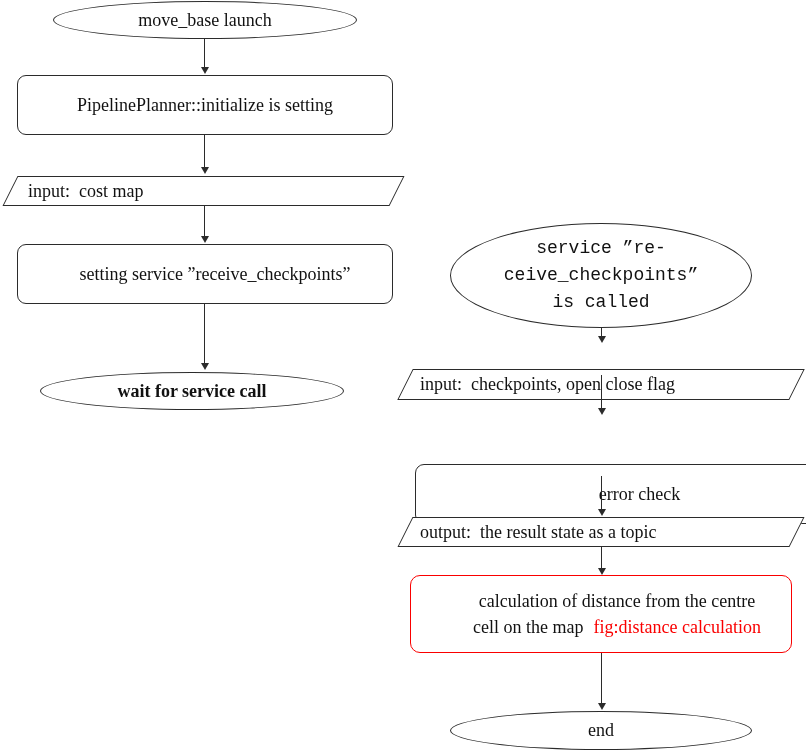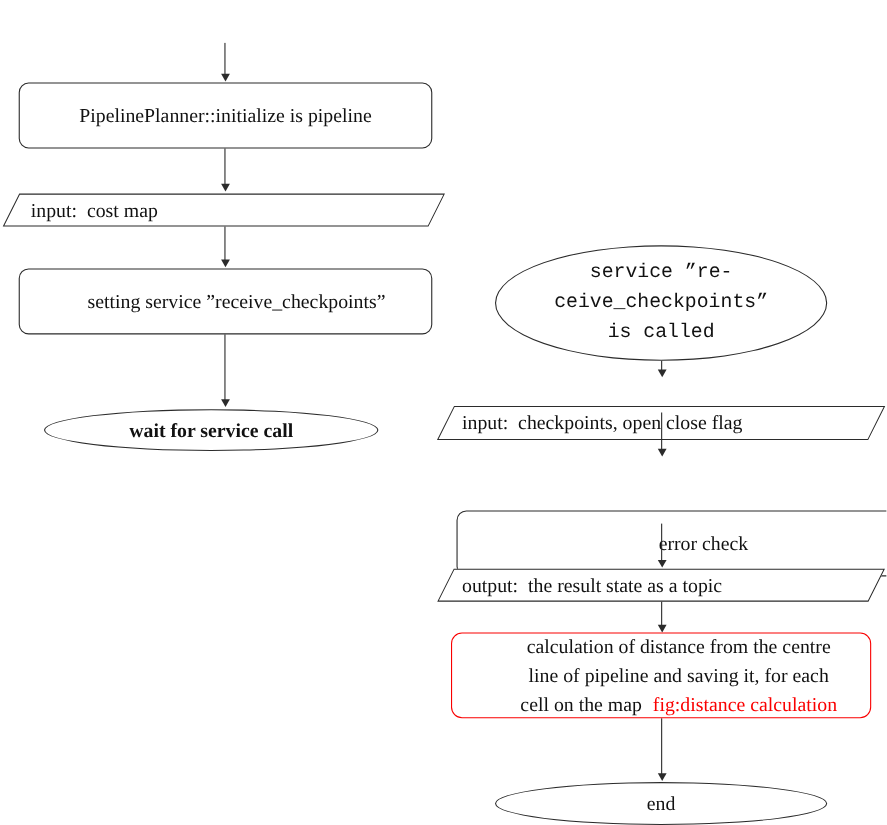--- a/index.html
+++ b/index.html
@@ -86,28 +86,31 @@
     border-left: 4px solid transparent;
     border-right: 4px solid transparent;
     border-top: 7px solid #2b2b2b;
   }
 </style>
 </head>
 <body>
 
 <div id="canvas">
 
+  <div class="node ellipse" style="left:53px; top:1px; width:304px; height:38px;">
+    <span class="label">move_base launch</span>
+  </div>
 
   <div class="arrow" style="left:200px; top:39px; height:35px;">
     <div class="shaft"></div>
     <div class="head"></div>
   </div>
 
   <div class="node rbox" style="left:17px; top:75px; width:376px; height:60px;">
-    <span class="label">PipelinePlanner::initialize is pipeline</span>
+    <span class="label">PipelinePlanner::initialize is setting</span>
   </div>
 
   <div class="arrow" style="left:200px; top:135px; height:39px;">
     <div class="shaft"></div>
     <div class="head"></div>
   </div>
 
   <div class="para" style="left:10px; top:176px; width:387px; height:30px;">
     <div class="para-shape"></div>
     <div class="para-label pl1">
@@ -172,21 +175,20 @@
     </div>
   </div>
 
   <div class="arrow" style="left:597px; top:547px; height:28px;">
     <div class="shaft"></div>
     <div class="head"></div>
   </div>
 
   <div class="node rbox-red node" style="left:410px; top:575px; width:382px; height:78px;padding-left:32px;">
     <span class="label">calculation of distance from the centre</span>
-    <span class="label">line of pipeline and saving it, for each</span>
     <span>
       <span class="label">cell on the map</span><span class="label red-text">fig:distance calculation</span>
     </span>
   </div>
 
   <div class="arrow" style="left:597px; top:653px; height:57px;">
     <div class="shaft"></div>
     <div class="head"></div>
   </div>
 

